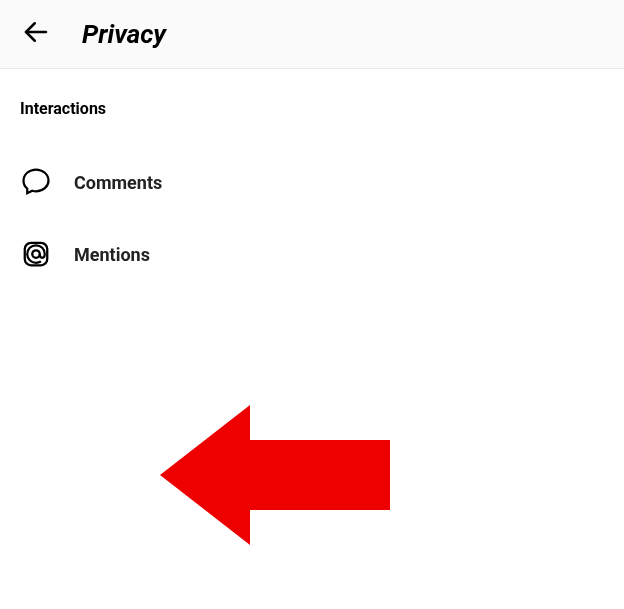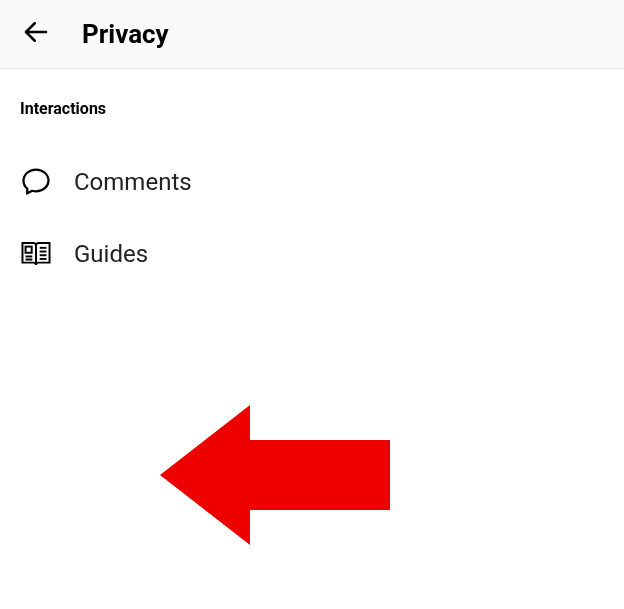--- a/index.html
+++ b/index.html
@@ -28,20 +28,21 @@
       height: 32px;
       display: flex;
       align-items: center;
       justify-content: center;
       cursor: pointer;
     }
     .header-title {
       font-size: 26px;
       font-weight: 700;
       color: #000;
+      font-style: italic;
     }
     .content {
       padding: 30px 20px 0 20px;
     }
     .section-title {
       font-size: 16px;
       font-weight: 700;
       color: #000;
       margin-bottom: 28px;
     }
@@ -54,22 +55,22 @@
     }
     .menu-icon {
       width: 32px;
       height: 32px;
       display: flex;
       align-items: center;
       justify-content: center;
       flex-shrink: 0;
     }
     .menu-label {
-      font-size: 24px;
-      font-weight: 400;
+      font-size: 18px;
+      font-weight: 700;
       color: #222;
     }
     .red-arrow {
       position: absolute;
       left: 160px;
       top: 395px;
       pointer-events: none;
     }
   </style>
 </head>
@@ -93,37 +94,31 @@
   <div class="menu-item">
     <span class="menu-icon">
       <svg width="30" height="30" viewBox="0 0 24 24" fill="none" stroke="#000" stroke-width="1.8">
         <path d="M12 2 C6.5 2 2 6 2 11 C2 13.5 3.2 15.8 5 17.3 L5 21 L9 19 C10 19.3 11 19.5 12 19.5 C17.5 19.5 22 15.5 22 11 C22 6 17.5 2 12 2 Z"></path>
       </svg>
     </span>
     <span class="menu-label">Comments</span>
   </div>
 
 
+  <div class="menu-item">
+    <span class="menu-icon">
+      <svg width="30" height="30" viewBox="0 0 24 24" fill="none" stroke="#000" stroke-width="1.8">
+        <rect x="3" y="3" width="18" height="18" rx="5"></rect>
+        <circle cx="12" cy="12" r="3"></circle>
+        <path d="M15 12 C15 14 15.5 15 17 15 C18.5 15 19 13.5 19 12 C19 8 16 5 12 5 C8 5 5 8 5 12 C5 16 8 19 12 19 C13.5 19 15 18.5 16 18" fill="none"></path>
+      </svg>
+    </span>
+    <span class="menu-label">Mentions</span>
+  </div>
 
 
-  <div class="menu-item">
-    <span class="menu-icon">
-      <svg width="32" height="30" viewBox="0 0 26 24" fill="none" stroke="#000" stroke-width="1.6">
-        <path d="M2 3 L11 3 C12 3 13 4 13 5 L13 21 C13 20 12 19 11 19 L2 19 Z"></path>
-        <path d="M24 3 L15 3 C14 3 13 4 13 5 L13 21 C13 20 14 19 15 19 L24 19 Z"></path>
-        <rect x="4.5" y="6" width="5" height="5"></rect>
-        <line x1="4.5" y1="14" x2="10" y2="14"></line>
-        <line x1="4.5" y1="16.5" x2="10" y2="16.5"></line>
-        <line x1="16" y1="7" x2="21.5" y2="7"></line>
-        <line x1="16" y1="10" x2="21.5" y2="10"></line>
-        <line x1="16" y1="13" x2="21.5" y2="13"></line>
-        <line x1="16" y1="16" x2="21.5" y2="16"></line>
-      </svg>
-    </span>
-    <span class="menu-label">Guides</span>
-  </div>
 </div>
 
 <div class="red-arrow">
   <svg width="250" height="160" viewBox="0 0 250 160">
     <polygon points="0,80 90,10 90,45 230,45 230,115 90,115 90,150" fill="#ee0000"></polygon>
   </svg>
 </div>
 
 </body></html>

